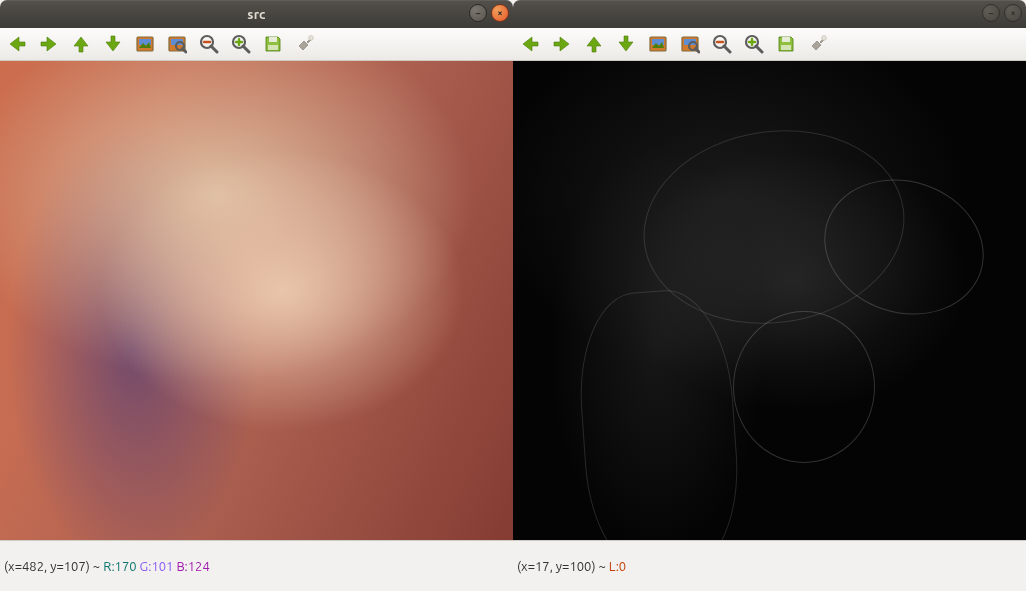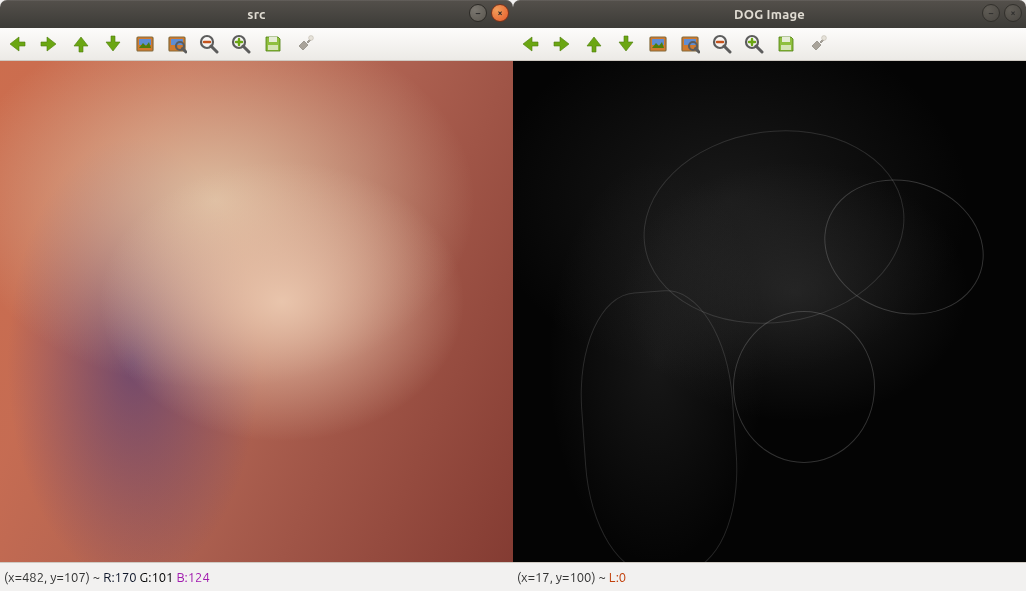--- a/index.html
+++ b/index.html
@@ -117,27 +117,27 @@
     position: absolute;
     border: 1px solid rgba(160,160,160,.22);
     border-radius: 50%;
   }
   .statusbar {
     height: 22px;
     background: #f2f1f0;
     border-top: 1px solid #cfcac3;
     display: flex;
     align-items: center;
-    padding: 3px 4px;
+    padding: 14px 4px;
     font-size: 13px;
     color: #333;
     white-space: pre;
   }
-  .statusbar .rR { color: #0f172a; }
-  .statusbar .rG { color: #000000; }
+  .statusbar .rR { color: #0f766e; }
+  .statusbar .rG { color: #8b5cf6; }
   .statusbar .rB { color: #a21caf; }
   .statusbar .gray { color: #c2410c; }
   
   .arrow-green { fill: #6ba613; stroke: #4d7e0c; stroke-width: .6; }
   .zoom-lens  { fill: none; stroke: #5c5c5c; stroke-width: 2.2; }
   .zoom-handle{ stroke: #5c5c5c; stroke-width: 3; stroke-linecap: round; }
   .zoom-plus  { stroke: #6ba613; stroke-width: 2.4; stroke-linecap: round; }
   .zoom-minus { stroke: #c5521c; stroke-width: 2.4; stroke-linecap: round; }
   .save-body  { fill: #8fbf3f; stroke: #4d7e0c; stroke-width: .8; }
   .save-tab   { fill: #e6ecd7; }
@@ -269,21 +269,20 @@
     <div class="statusbar">
       <span>(x=482, y=107) ~ </span>
       <span class="rR">R:170</span><span> </span>
       <span class="rG">G:101</span><span> </span>
       <span class="rB">B:124</span>
     </div>
   </div>
 
   <div class="window">
     <div class="titlebar">
-      <span class="title">DOG Image</span>
       <div class="title-controls">
         <div class="title-btn disabled">
             <span>–</span>
           </div>
         <div class="title-btn disabled">
             <span>×</span>
           </div>
       </div>
     </div>
 

